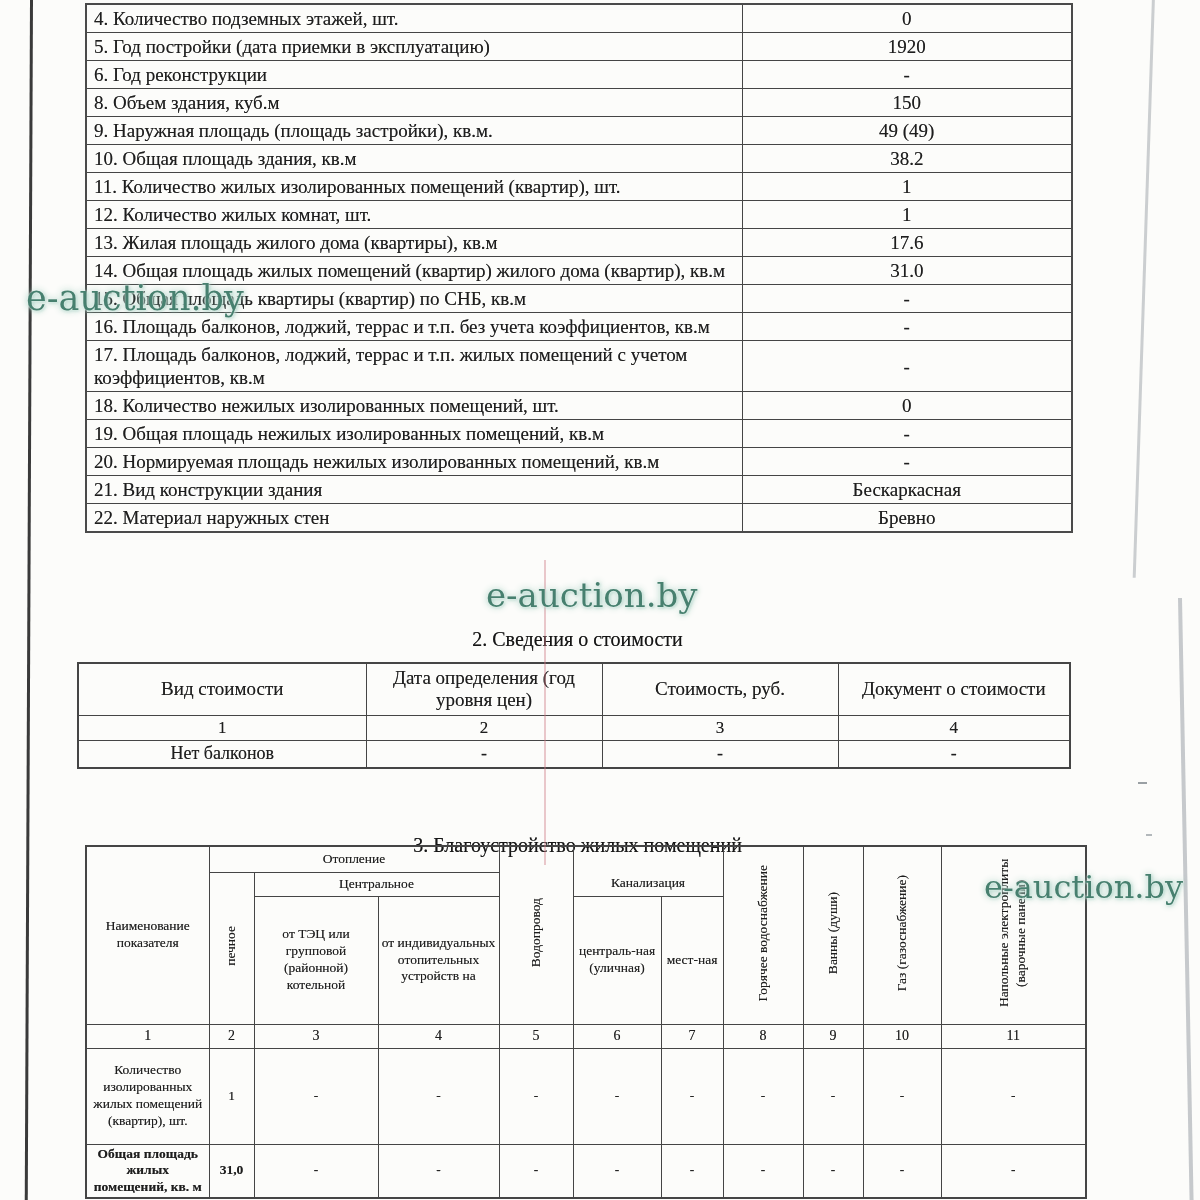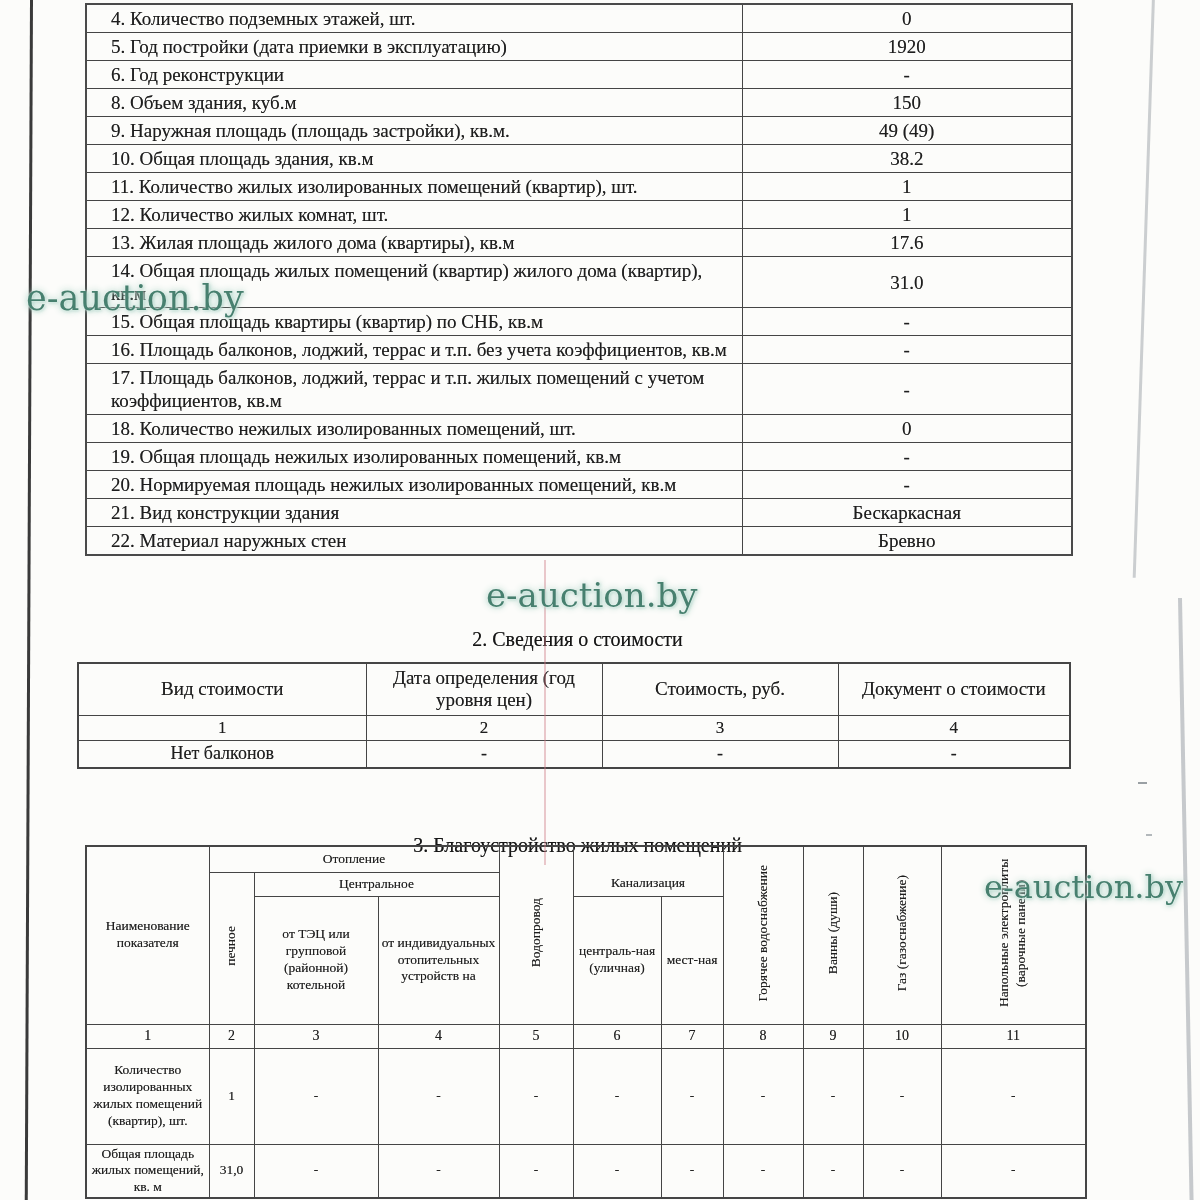--- a/index.html
+++ b/index.html
@@ -8,39 +8,39 @@
     width:1200px; height:1200px; position:relative; overflow:hidden;
     background:#fcfcfa; color:#1e1e1e;
     font-family:"Liberation Serif", serif;
   }
   table { border-collapse:collapse; table-layout:fixed; position:absolute;
           text-shadow:0 0 .4px rgba(30,30,30,.55); }
   td, th { border:1.5px solid #454545; font-weight:normal; overflow:hidden; }
 
   
   #t1 { left:85px; top:3px; width:986px; font-size:19px; line-height:23px; border:2px solid #4a4a4a; }
-  #t1 .lbl { padding:2px 4px 2px 24px;margin-left:40px; }
+  #t1 .lbl { padding:2px 4px 2px 7px;margin-left:40px; }
   #t1 .val { text-align:center; padding:1px 2px; }
 
   
   #t2 { left:77px; top:662px; width:992px; border:2px solid #454545;padding-left:32px; }
   #t2 th { height:52px; font-size:19px; line-height:22px; text-align:center; padding:2px 6px; }
   #t2 .num td { height:25px; font-size:17px; text-align:center; }
   #t2 .data td { height:28px; font-size:18px; text-align:center; }
 
   
   #t3 { left:85px; top:845px; width:1000px; font-size:13.5px; line-height:1.25; border:2px solid #454545; }
   #t3 th, #t3 td { text-align:center; vertical-align:middle; padding:1px 3px; }
   #t3 .hr1 th { height:26px;margin-left:40px; }
   #t3 .hr2 th { height:24px; }
   #t3 .hr3 th { height:128px; }
   #t3 th.bottom { vertical-align:bottom; padding-bottom:4px; }
   #t3 .num td { height:24px; font-size:14px; }
   #t3 tr.ra td { height:96px; }
-  #t3 tr.rb td { height:50px; }
+  #t3 tr.rb td { height:50px;font-weight:bold; }
   .vert { writing-mode:vertical-rl; transform:rotate(180deg); display:inline-block; max-height:168px; }
 
   
   .heading { position:absolute; left:85px; width:985px; text-align:center;
              font-size:20px; color:#161616; text-shadow:0 0 .4px rgba(20,20,20,.6); }
   #s2-title { top:628px; }
   #s3-title { top:818px;margin-top:16px; }
 
   
   .wm { position:absolute; font-family:"DejaVu Serif", serif; color:#47806f; white-space:nowrap; z-index:5;

